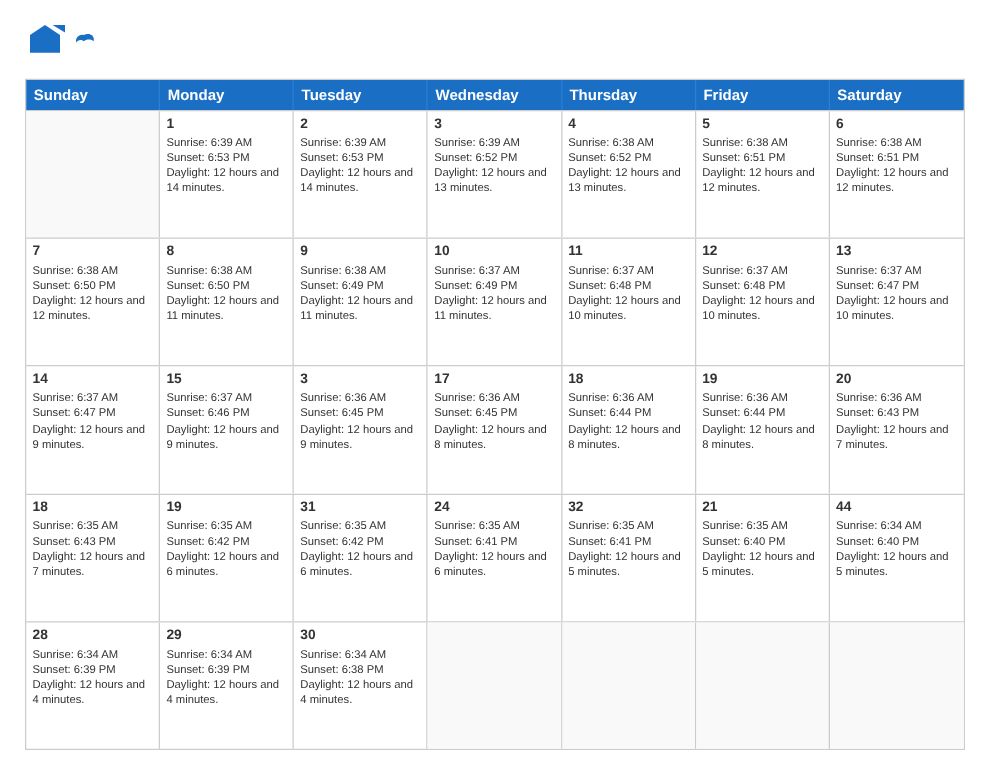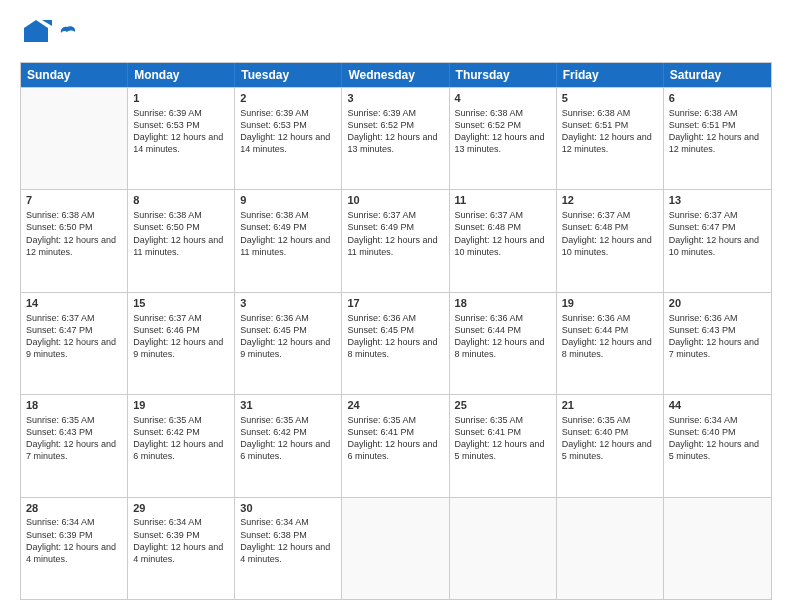--- a/index.html
+++ b/index.html
@@ -300,21 +300,21 @@
 Sunset: 6:42 PM
 Daylight: 12 hours and 6 minutes.</div>
           </div>
           <div class="cal-cell">
             <span class="day-num">24</span>
             <div class="info" style="white-space: pre-line;">Sunrise: 6:35 AM
 Sunset: 6:41 PM
 Daylight: 12 hours and 6 minutes.</div>
           </div>
           <div class="cal-cell">
-            <span class="day-num">25</span>
+            <span class="day-num">32</span>
             <div class="info" style="white-space: pre-line;">Sunrise: 6:35 AM
 Sunset: 6:41 PM
 Daylight: 12 hours and 5 minutes.</div>
           </div>
           <div class="cal-cell">
             <span class="day-num">21</span>
             <div class="info" style="white-space: pre-line;">Sunrise: 6:35 AM
 Sunset: 6:40 PM
 Daylight: 12 hours and 5 minutes.</div>
           </div>

